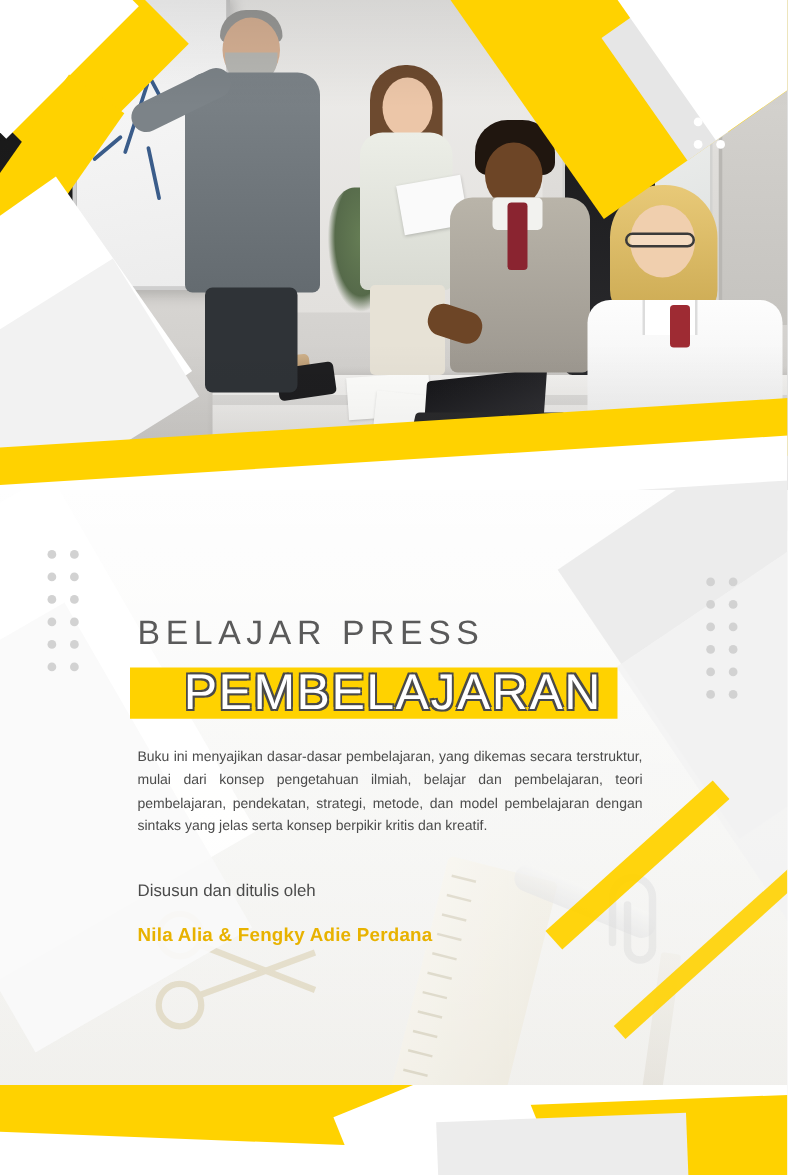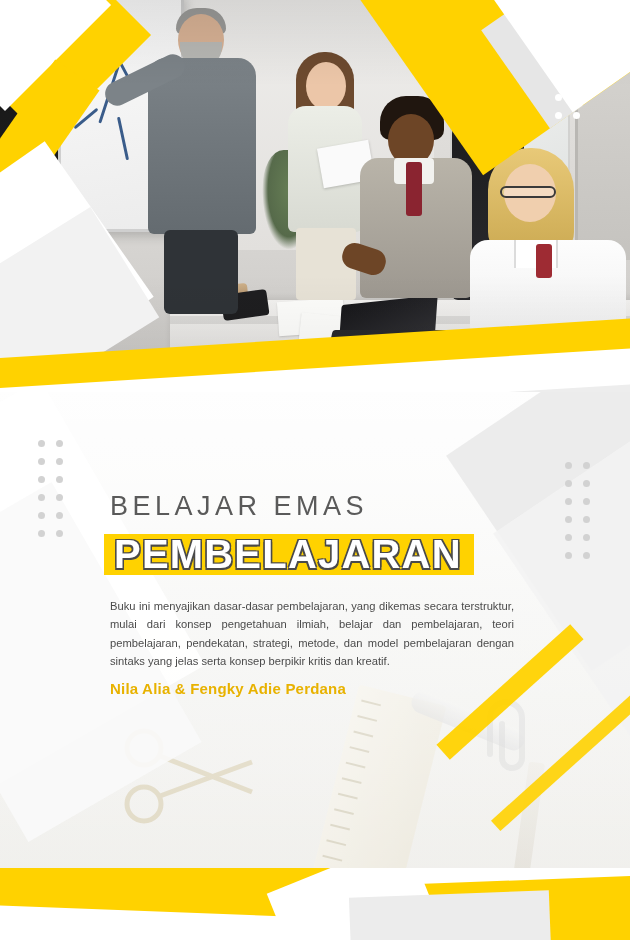--- a/index.html
+++ b/index.html
@@ -299,47 +299,48 @@
     display: inline-block;
     position: relative;
   }
   .title-2-bar {
     position: absolute; left: -6px; top: 4px; right: -8px; bottom: 4px;
     background: #FFD200;
   }
   .title-2 {
     position: relative;
     font-size: 40px;
-    font-weight: 700;
+    font-weight: 400;
     letter-spacing: 1.2px;
     color: #ffffff;
     -webkit-text-stroke: 0px;
     text-shadow:
       -1.5px -1.5px 0 #4a4a4a,
        1.5px -1.5px 0 #4a4a4a,
       -1.5px  1.5px 0 #4a4a4a,
        1.5px  1.5px 0 #4a4a4a,
        0 0 1px #4a4a4a;
     padding: 2px 4px;
+    margin-left: 33px;
   }
   .blurb {
     margin-top: 18px;
     width: 404px;
     font-size: 11.2px;
     line-height: 1.65;
     color: #4b4b4b;
     text-align: justify;
   }
   .byline {
     margin-top: 34px;
     font-size: 13.5px;
     color: #4b4b4b;
   }
   .authors {
-    margin-top: 9px;
+    margin-top: 20px;
     font-size: 15px;
     font-weight: 800;
     color: #E8B200;
     letter-spacing: .2px;
   }
 
   
   .logo {
     position: absolute; left: 492px; top: 428px; width: 104px; height: 48px;
   }
@@ -568,26 +569,27 @@
         <span></span>
       <span></span>
         <span></span>
         <span></span>
         <span></span>
         <span></span>
         <span></span>
     </div>
 
     <div class="text-wrap">
-      <div class="title-1">BELAJAR EMAS</div>
+      <div class="title-1">BELAJAR PRESS</div>
       <div class="title-2-wrap">
         <div class="title-2-bar"></div>
         <div class="title-2">PEMBELAJARAN</div>
       </div>
       <p class="blurb">Buku ini menyajikan dasar-dasar pembelajaran, yang dikemas secara terstruktur, mulai dari konsep pengetahuan ilmiah, belajar dan pembelajaran, teori pembelajaran, pendekatan, strategi, metode, dan model pembelajaran dengan sintaks yang jelas serta konsep berpikir kritis dan kreatif.</p>
+      <div class="byline">Disusun dan ditulis oleh</div>
       <div class="authors">Nila Alia &amp; Fengky Adie Perdana</div>
     </div>
 
   </div>
 
   <div class="bottom">
     <div class="bot-yellow-l"></div>
     <div class="bot-yellow-r"></div>
     <div class="bot-white-mid"></div>
     <div class="bot-grey"></div>

